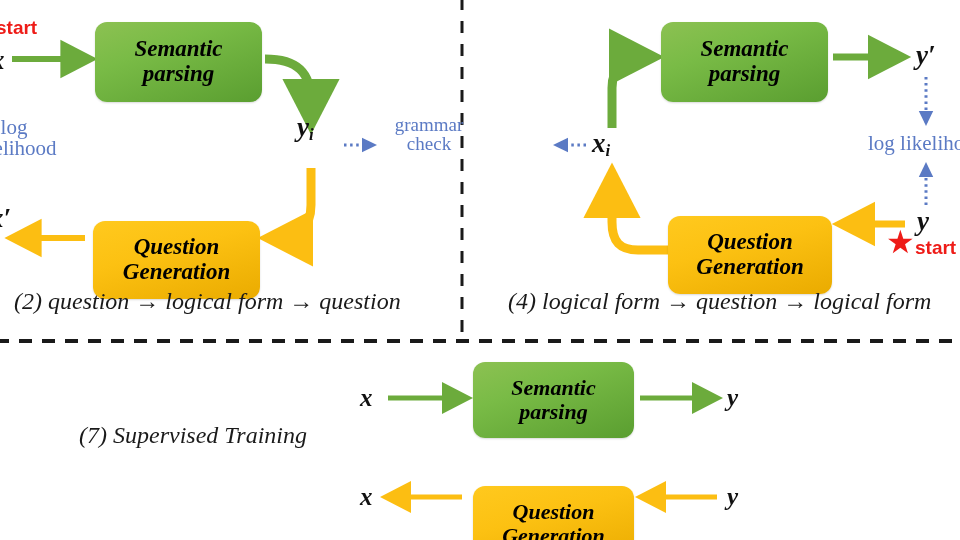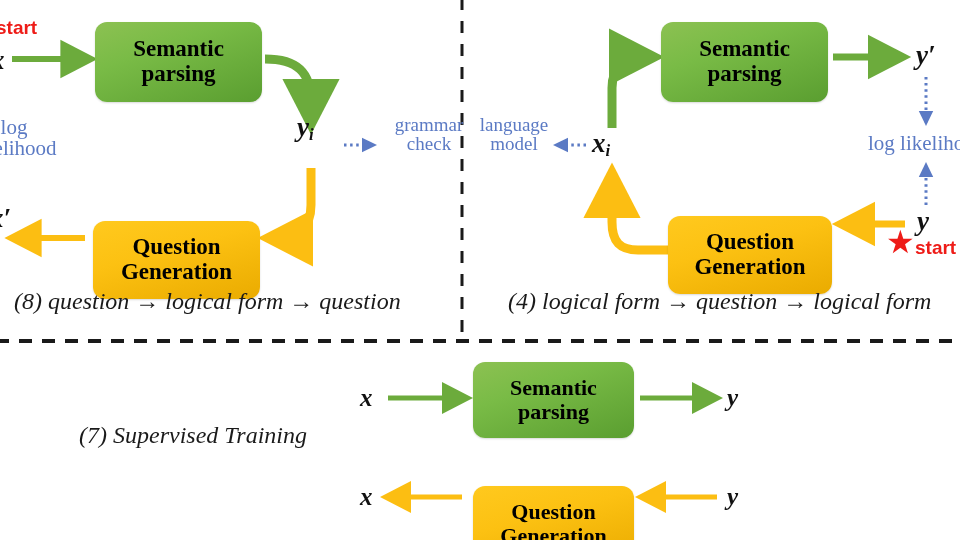--- a/index.html
+++ b/index.html
@@ -32,20 +32,21 @@
     flex-direction: column;
     align-items: center;
     justify-content: center;
     border-radius: 12px;
     color: #000000;
     font-family: "Liberation Serif", serif;
     font-weight: 700;
     line-height: 1.08;
     text-align: center;
     z-index: 5;
+    font-style: italic;
   }
   .node .ln { display: block; white-space: nowrap; }
 
   .node.green {
     background: linear-gradient(160deg, #8cc152 0%, #79bb46 35%, #5a9e30 100%);
     box-shadow: 0 1px 2px rgba(0,0,0,.15);
   }
   .node.yellow {
     background: linear-gradient(165deg, #ffc91e 0%, #fcc112 40%, #eaab00 100%);
     box-shadow: 0 1px 2px rgba(0,0,0,.15);
@@ -185,44 +186,40 @@
     <span class="ln">likelihood</span>
   </div>
 
   <div class="blue-label" style="left:384px; top:115px; width:90px; font-size:19px;">
     <span class="ln">grammar</span>
     <span class="ln">check</span>
   </div>
 
   <div class="start-word" style="left:-4px; top:17px; font-size:19px;">start</div>
 
-  <div class="caption" style="left:14px; top:288px; font-size:24px;">(8) question → logical form → question</div>
+  <div class="caption" style="left:14px; top:288px; font-size:24px;">(2) question → logical form → question</div>
 
   <div class="node green" style="left:661px; top:22px; width:167px; height:80px; font-size:23px;">
     <span class="ln">Semantic</span>
     <span class="ln">parsing</span>
   </div>
 
   <div class="node yellow" style="left:668px; top:188px; width:164px; height:78px; font-size:23px;">
     <span class="ln">Question</span>
     <span class="ln">Generation</span>
   </div>
 
   <div class="math" style="left:592px; top:128px; font-size:27px;">
     <span>x</span><sub>i</sub>
   </div>
 
   <div class="math" style="left:916px; top:40px; font-size:27px;">y′</div>
 
   <div class="math" style="left:917px; top:206px; font-size:27px;">y</div>
 
-  <div class="blue-label" style="left:468px; top:115px; width:92px; font-size:19px;">
-    <span class="ln">language</span>
-    <span class="ln">model</span>
-  </div>
 
   <div class="blue-label" style="left:868px; top:133px; width:160px; text-align:left; font-size:21px;">
     <span class="ln">log likelihood</span>
   </div>
 
   <div class="star" style="left:886px; top:226px; font-size:32px;">★</div>
 
   <div class="start-word" style="left:915px; top:237px; font-size:19px;">start</div>
 
   <div class="caption" style="left:508px; top:288px; font-size:24px;">(4) logical form → question → logical form</div>

